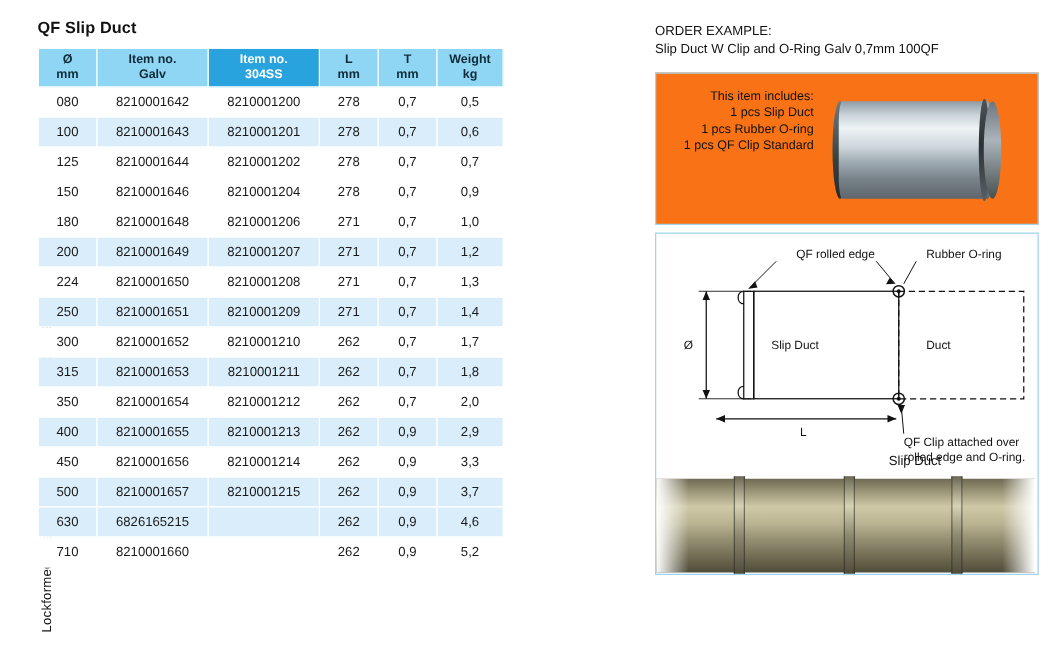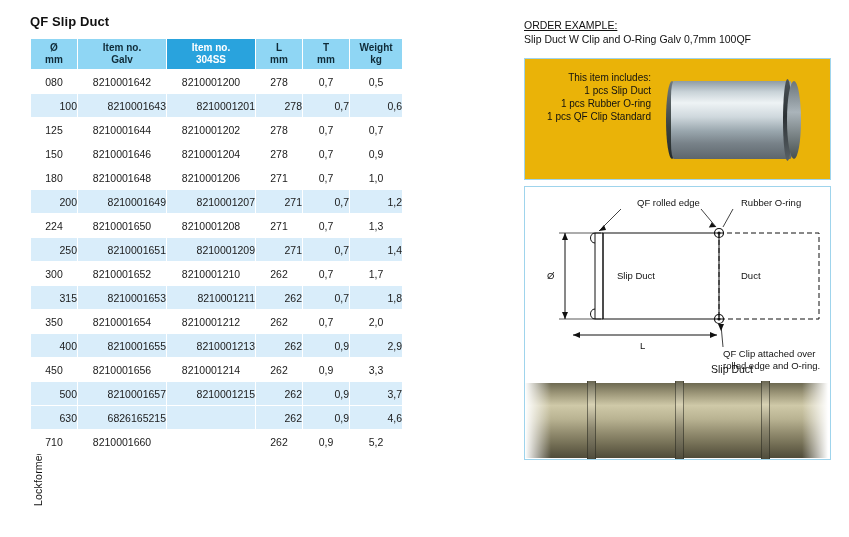--- a/index.html
+++ b/index.html
@@ -75,21 +75,20 @@
   th.c4 { width: 46px; }
   th.c5 { width: 52px; }
 
   table.spec tbody tr { height: 24px; }
   table.spec tbody td {
     background: #ffffff;
     color: #1a1a1a;
   }
   table.spec tbody tr.alt td {
     background: #d9edfa;
-    text-align: right;
   }
 
   
   .seam-label {
     position: absolute;
     font-size: 10.5px;
     color: #111;
     writing-mode: vertical-rl;
     transform: rotate(180deg);
     text-align: center;
@@ -116,32 +115,32 @@
 
   
   #order-example {
     position: absolute;
     left: 524px;
     top: 18px;
     font-size: 10.5px;
     line-height: 14px;
     color: #111;
   }
-  #order-example .oe-title { display: block; text-decoration: underline; }
+  #order-example .oe-title { display: block; }
   #order-example .oe-line { display: block; }
 
   
   #panel-photo {
     position: absolute;
     left: 524px;
     top: 58px;
     width: 305px;
     height: 120px;
     border: 1px solid #9fd4ec;
-    background: #eab308;
+    background: #f97316;
     overflow: hidden;
   }
   #includes-block {
     position: absolute;
     left: 6px;
     top: 12px;
     width: 120px;
     text-align: right;
     font-size: 10px;
     line-height: 13px;

